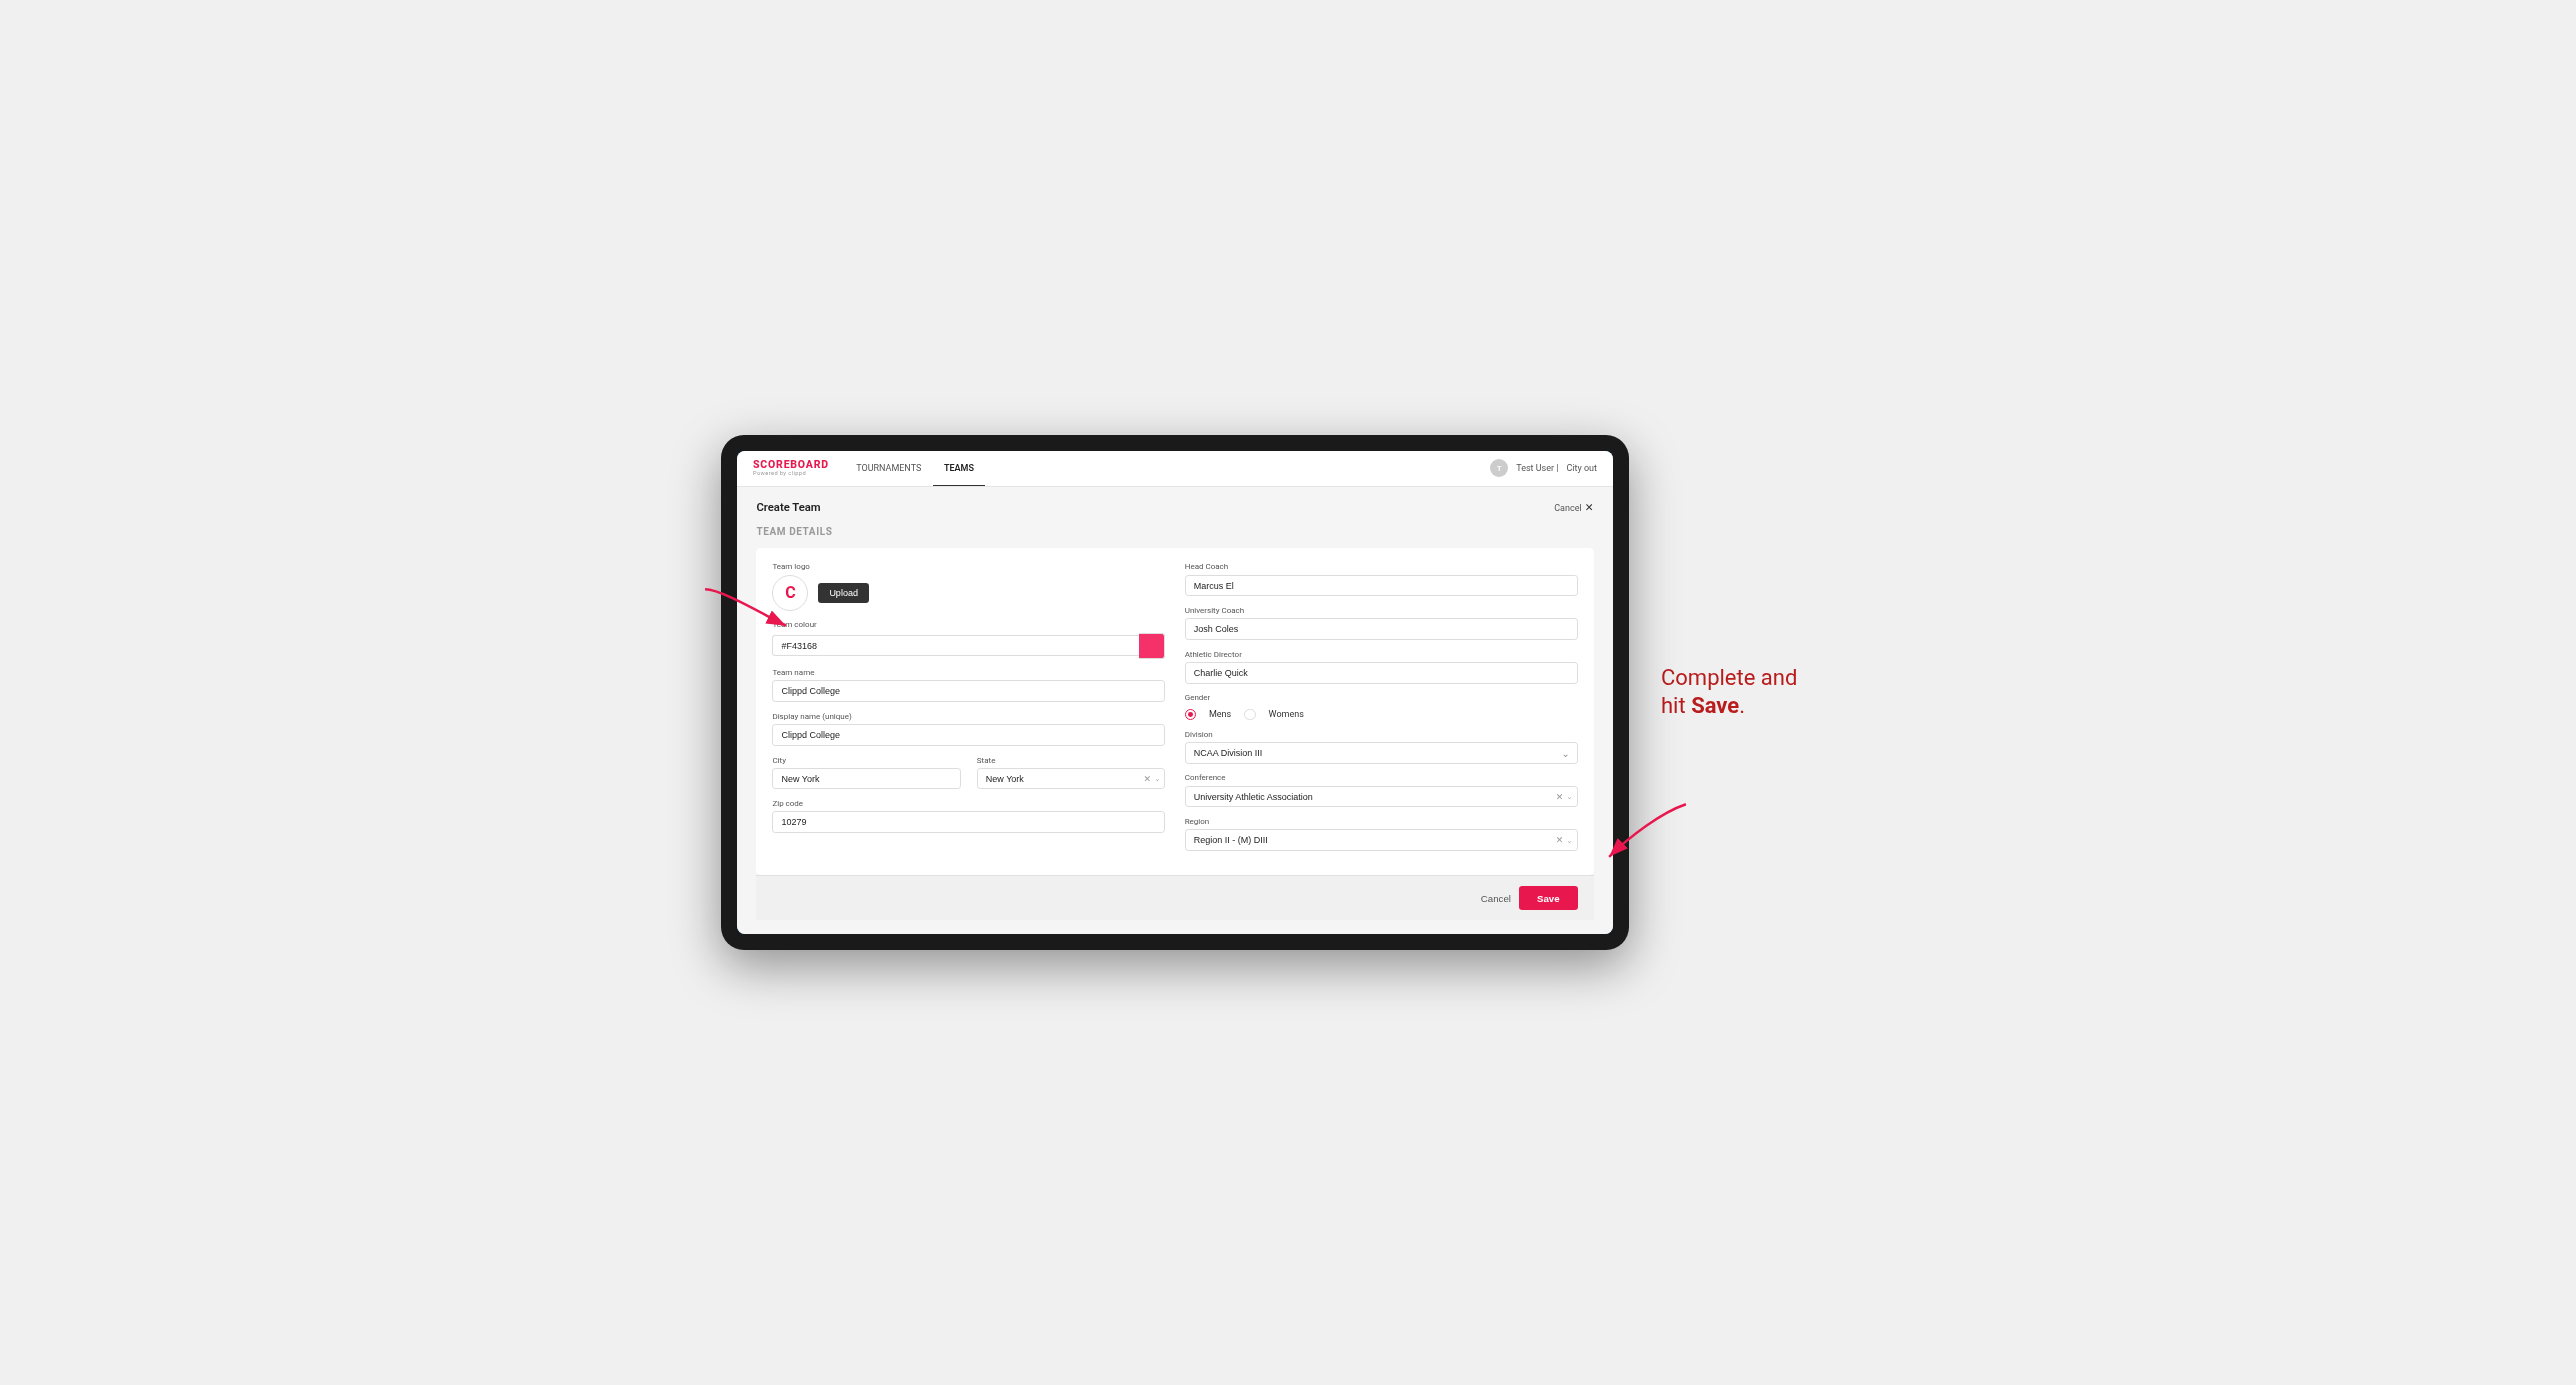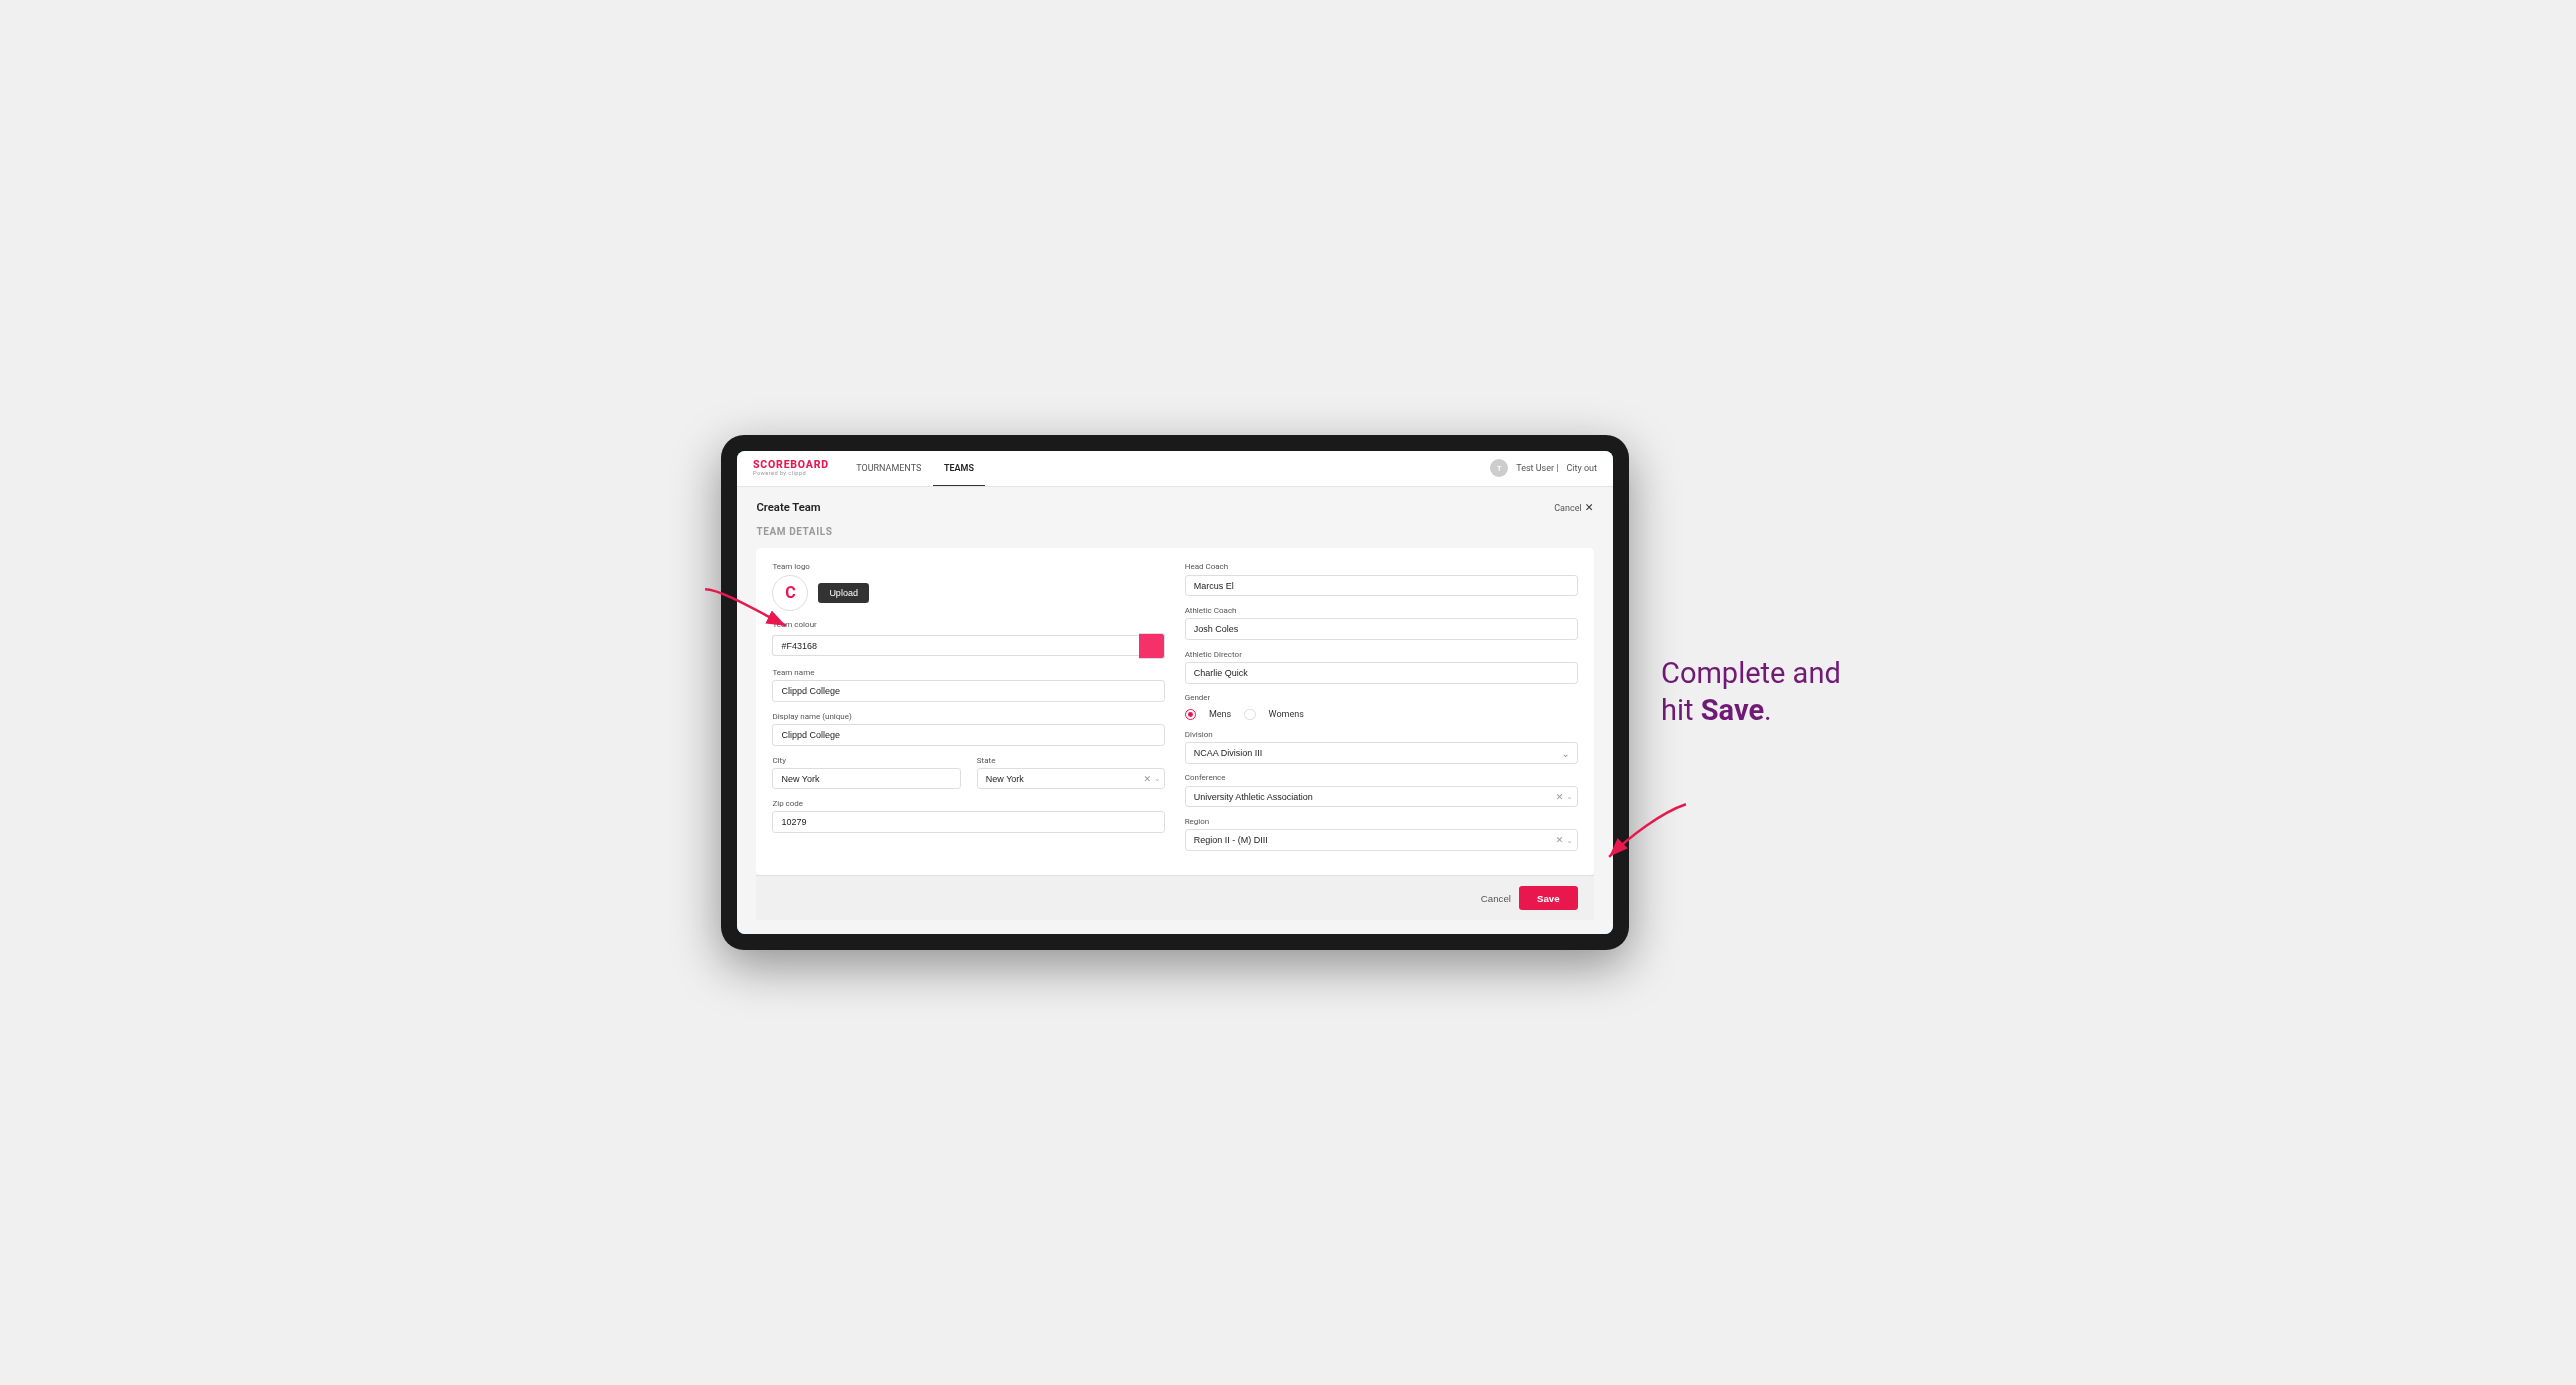--- a/index.html
+++ b/index.html
@@ -489,21 +489,21 @@
 
               <div>
 
                 <div class="form-group">
                   <label class="form-label">Head Coach</label>
                   <input class="form-input" type="text" value="Marcus El" style="">
                   
                 </div>
 
                 <div class="form-group">
-                  <label class="form-label">Athletic Coach</label>
+                  <label class="form-label">University Coach</label>
                   <input class="form-input" type="text" value="Josh Coles" style="">
                   
                 </div>
 
                 <div class="form-group">
                   <label class="form-label">Athletic Director</label>
                   <input class="form-input" type="text" value="Charlie Quick" style="">
                   
                 </div>
 
@@ -573,19 +573,19 @@
       <defs>
         <marker id="arrowhead2" markerWidth="8" markerHeight="6" refX="8" refY="3" orient="auto">
           <polygon points="0 0, 8 3, 0 6" fill="#e8174d"></polygon>
         </marker>
       </defs>
       <path d="M110,20 C80,30 40,60 15,85" stroke="#e8174d" stroke-width="3" fill="none" marker-end="url(#arrowhead2)"></path>
     </svg>
   </div>
 
   <div class="right-section">
-    <p style="font-size:29px; line-height:1.3; color:#701a75;">
+    <p style="font-size:22px; line-height:1.3; color:#b91c1c;">
       <span>Complete and</span><br>
       <span>hit </span><strong>Save</strong><span>.</span>
     </p>
   </div>
 </div>
 
 
 </body></html>

